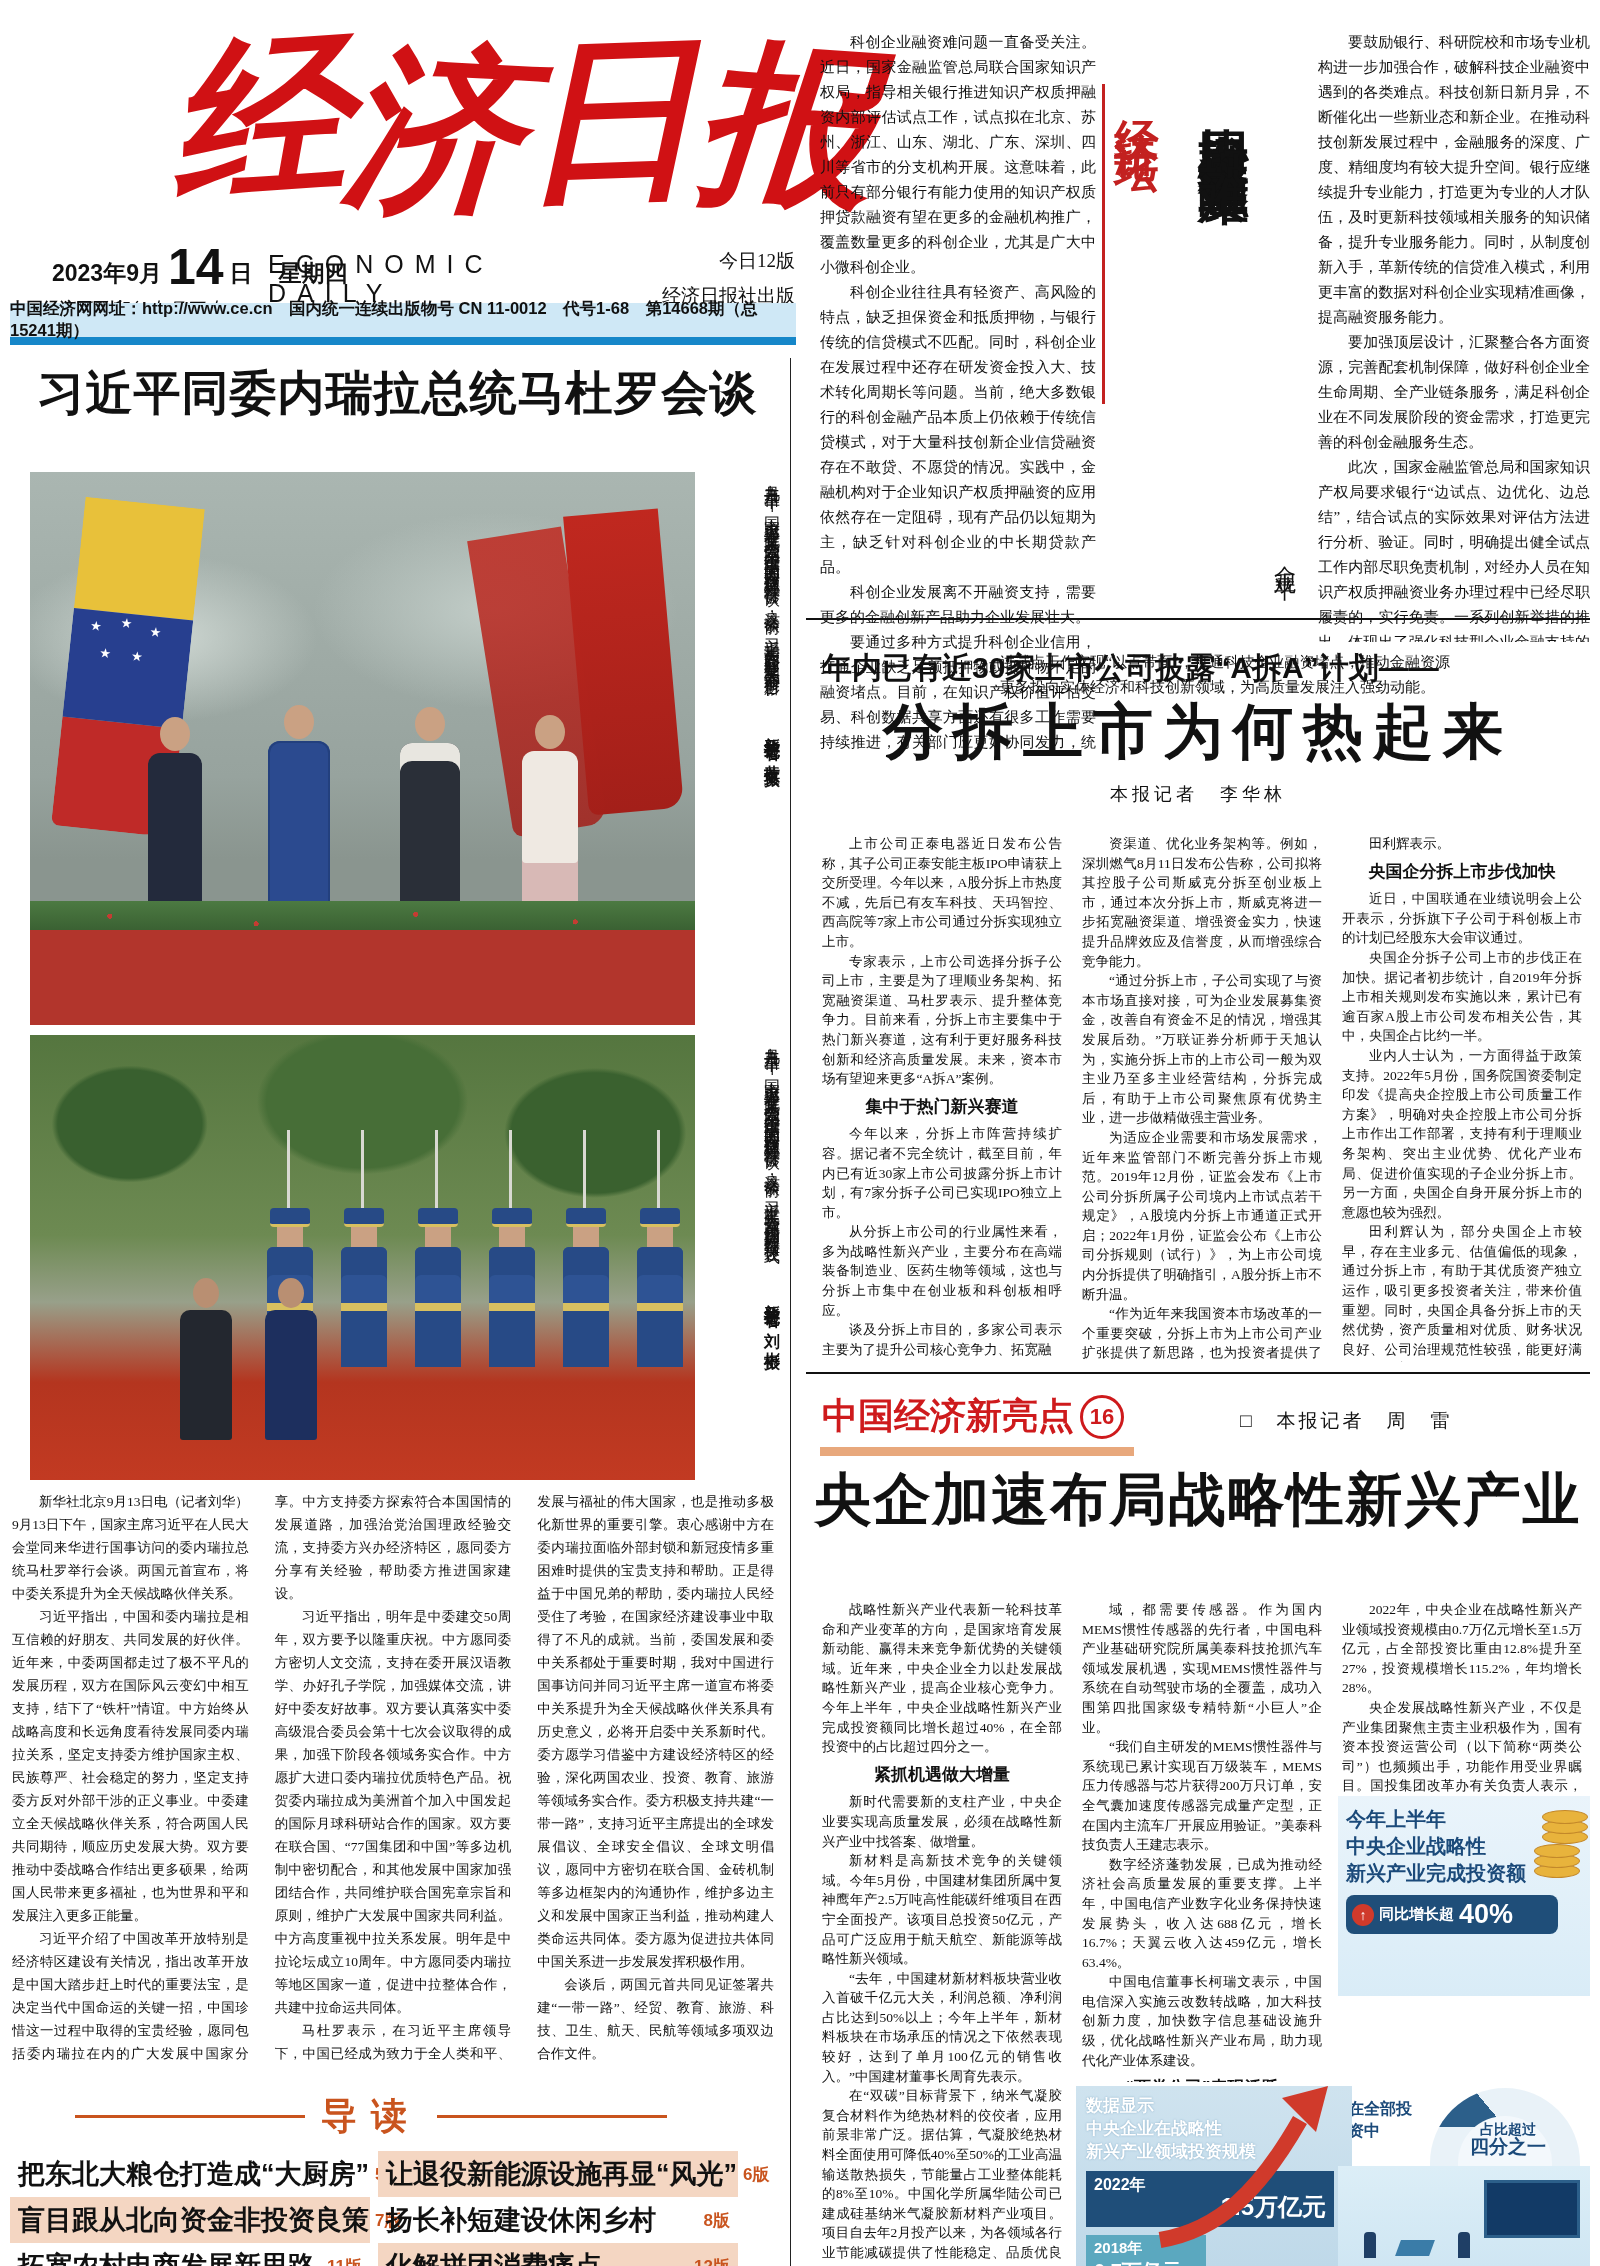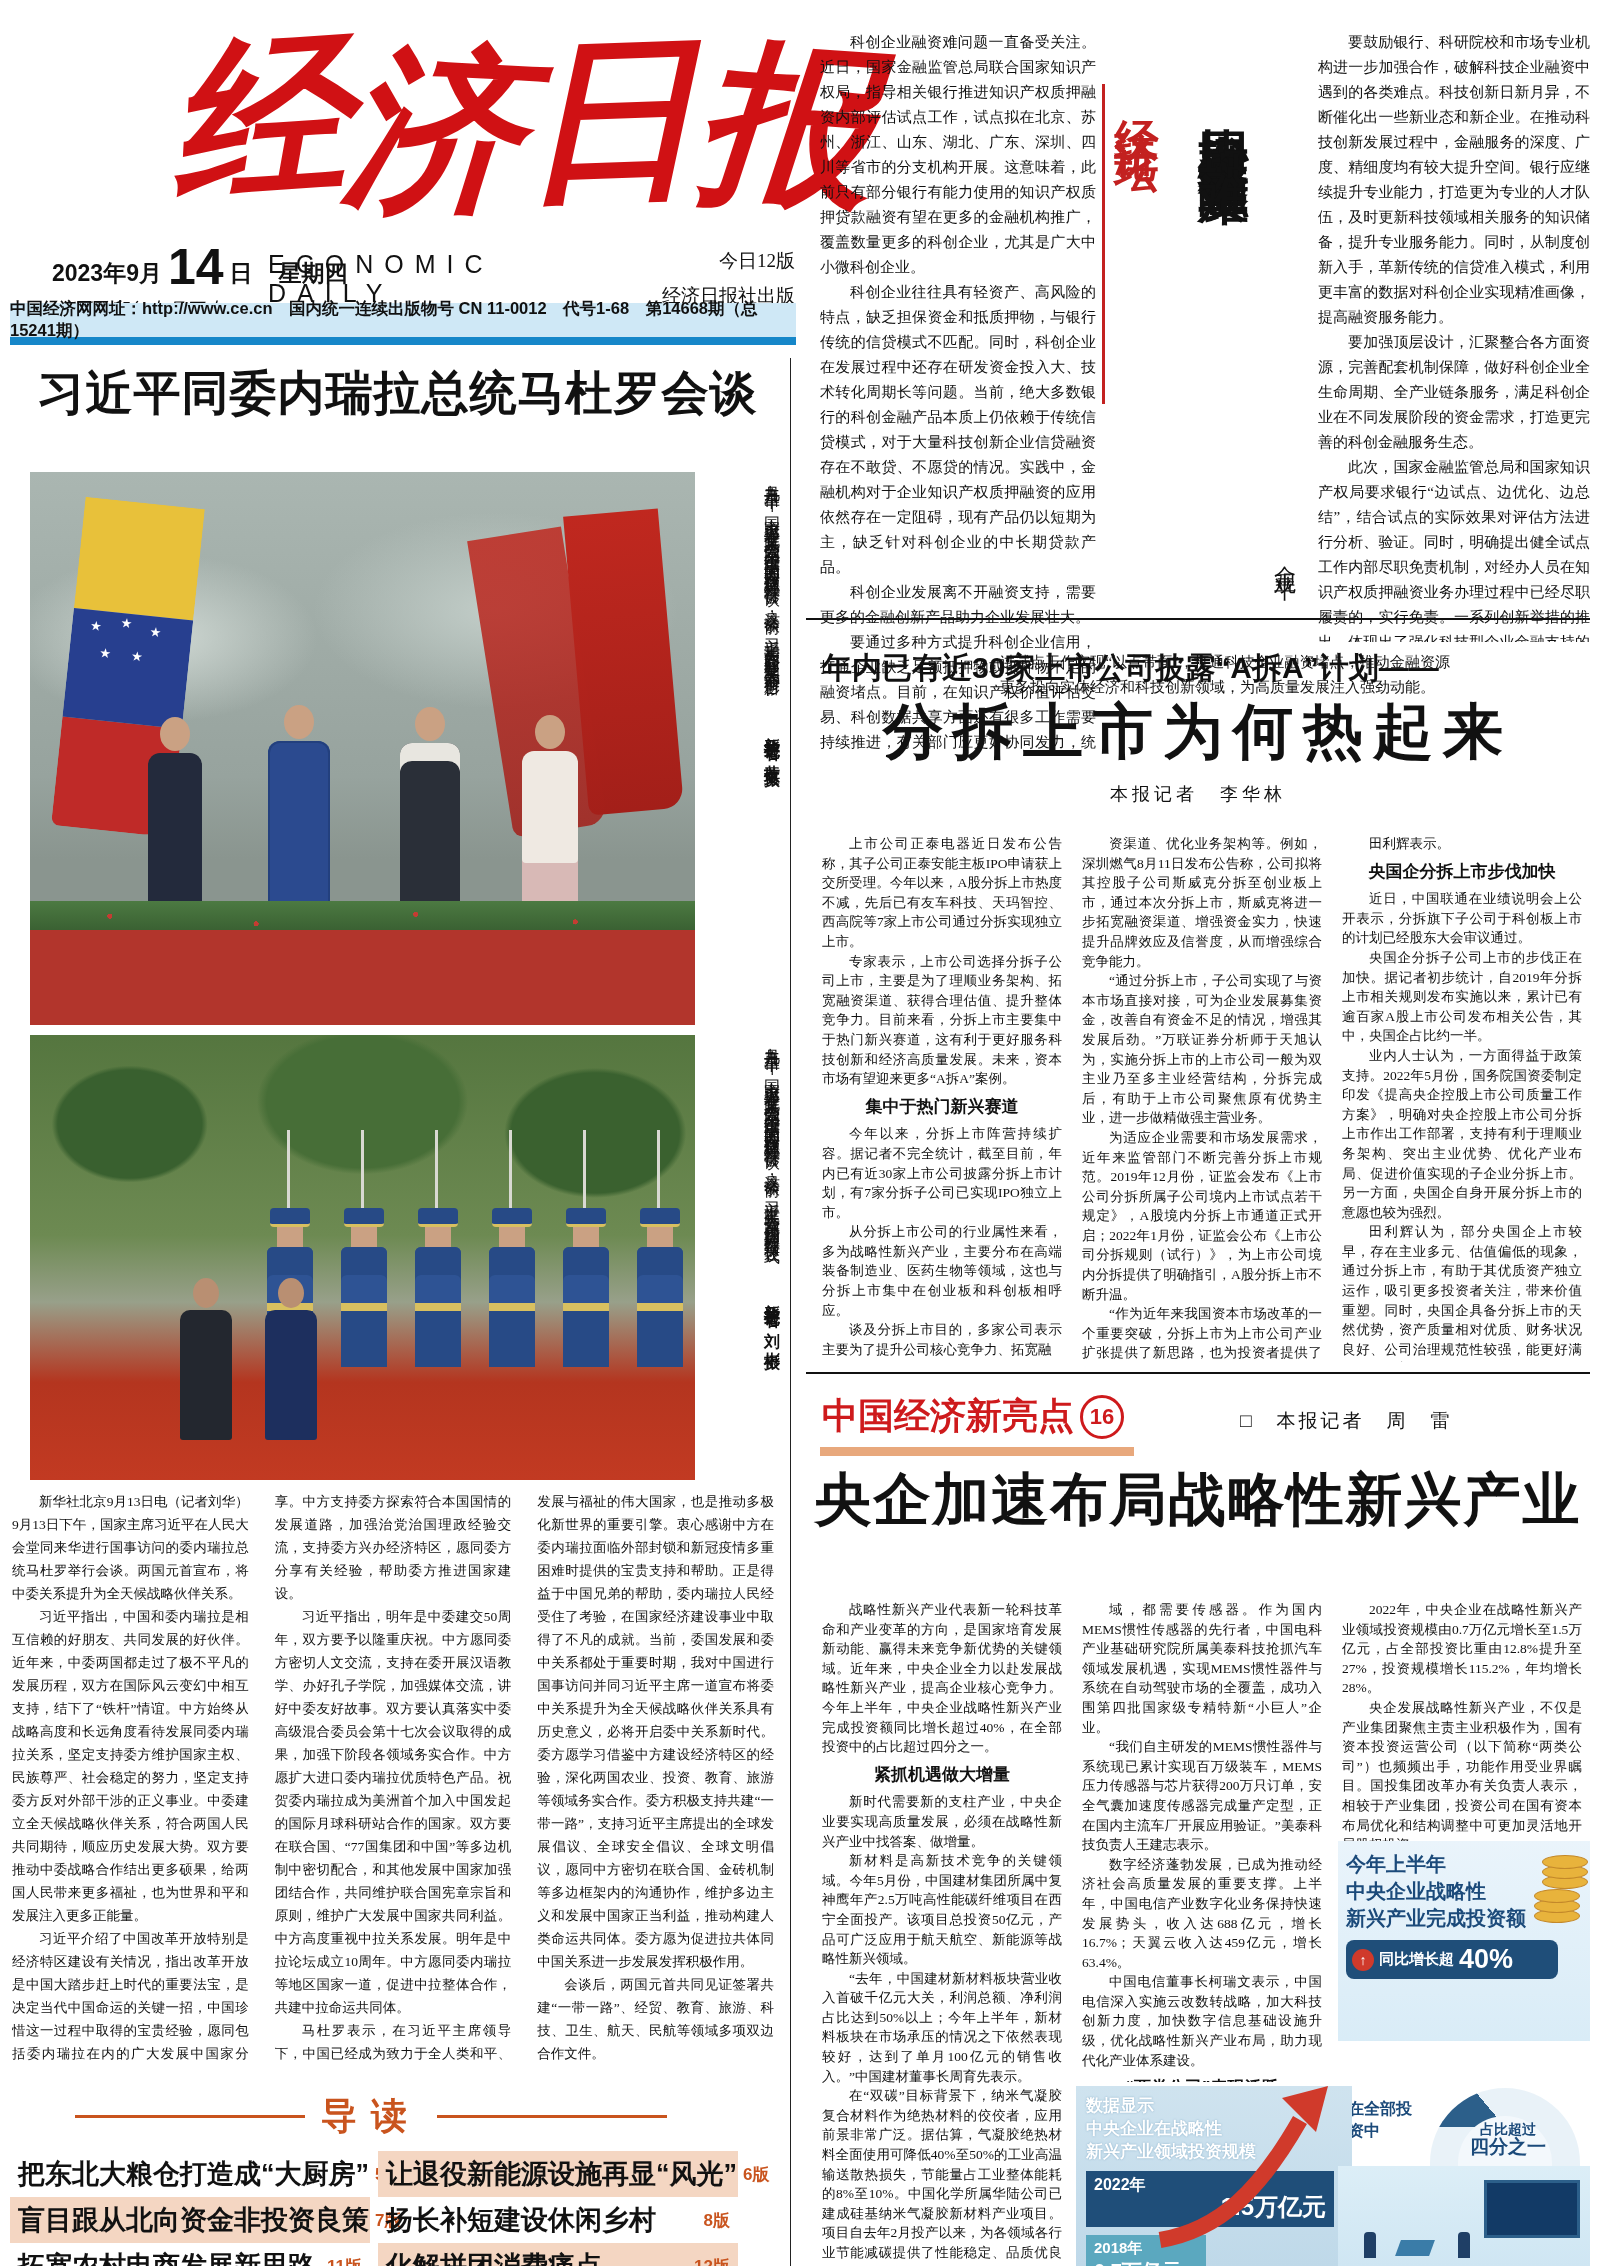--- a/index.html
+++ b/index.html
@@ -62,21 +62,21 @@
   
   #yq-badge{left:820px;top:1392px;display:flex;align-items:center;gap:6px;font-size:36px;font-weight:900;color:#ce1a1c;border-bottom:9px solid #e8a87c;padding:0 10px 6px 2px;}
   #yq-badge .circ{width:38px;height:38px;border:3px solid #ce1a1c;border-radius:50%;display:inline-flex;align-items:center;justify-content:center;font-size:22px;}
   #yq-byline{left:1240px;top:1408px;width:340px;text-align:left;font-family:"Liberation Serif",serif;font-size:19px;letter-spacing:3px;}
   #yq-headline{left:806px;top:1462px;width:784px;text-align:center;font-size:57px;font-weight:900;letter-spacing:2px;}
   #yq-col1{left:822px;top:1600px;width:240px;height:660px;}
   #yq-col2{left:1082px;top:1600px;width:240px;height:482px;}
   #yq-col3{left:1342px;top:1600px;width:240px;height:280px;}
 
   
-  #ig-a{left:1338px;top:1841px;width:252px;height:200px;background:linear-gradient(180deg,#eaf4fb,#d9ecf7);padding:10px 8px;box-sizing:border-box;}
+  #ig-a{left:1338px;top:1796px;width:252px;height:200px;background:linear-gradient(180deg,#eaf4fb,#d9ecf7);padding:10px 8px;box-sizing:border-box;}
   #ig-a .t{font-size:20px;font-weight:900;color:#1b4a7a;line-height:27px;}
   #ig-pill{margin-top:8px;background:#1f4e79;color:#fff;border-radius:8px;display:flex;align-items:center;gap:5px;padding:4px 6px;width:200px;}
   #ig-pill .up{width:22px;height:22px;border-radius:50%;background:#d03a2b;color:#fff;display:flex;align-items:center;justify-content:center;font-size:14px;font-weight:bold;}
   #ig-pill .pt{font-size:15px;font-weight:bold;}
   #ig-pill .pv{font-size:27px;font-weight:900;}
   #coins1{position:absolute;right:4px;top:6px;width:60px;height:86px;}
   .coin{position:absolute;width:44px;height:12px;background:#e8b33c;border:1px solid #c3882a;border-radius:50%;}
   #ig-scope{left:1348px;top:2098px;width:70px;font-size:16px;font-weight:900;color:#1b4a7a;line-height:22px;}
   #ig-gauge{left:1430px;top:2088px;width:150px;height:78px;border-radius:150px 150px 0 0;background:conic-gradient(from 270deg,#2c5f8a 0 50deg,#e9f2f8 50deg 180deg);position:absolute;}
   #ig-gauge .hole{position:absolute;left:28px;top:28px;width:94px;height:50px;border-radius:94px 94px 0 0;background:#f3f8fc;}
@@ -298,21 +298,21 @@
 <div class="abs kaicol" id="lt-tail">
     <p>过试点工作实现“以点带面”，打通科技企业融资堵点，推动金融资源更多投向实体经济和科技创新领域，为高质量发展注入强劲动能。</p>
   </div>
 
 <div class="abs" id="fc-box"></div>
 <div class="abs" id="fc-kicker">年内已有近30家上市公司披露“A拆A”计划——</div>
 <div class="abs" id="fc-headline">分拆上市为何热起来</div>
 <div class="abs" id="fc-byline">本报记者　李华林</div>
 <div class="abs newscol" id="fc-col1">
     <p>上市公司正泰电器近日发布公告称，其子公司正泰安能主板IPO申请获上交所受理。今年以来，A股分拆上市热度不减，先后已有友车科技、天玛智控、西高院等7家上市公司通过分拆实现独立上市。</p>
-    <p>专家表示，上市公司选择分拆子公司上市，主要是为了理顺业务架构、拓宽融资渠道、获得合理估值、提升整体竞争力。目前来看，分拆上市主要集中于热门新兴赛道，这有利于更好服务科技创新和经济高质量发展。未来，资本市场有望迎来更多“A拆A”案例。</p>
+    <p>专家表示，上市公司选择分拆子公司上市，主要是为了理顺业务架构、拓宽融资渠道、马杜罗表示、提升整体竞争力。目前来看，分拆上市主要集中于热门新兴赛道，这有利于更好服务科技创新和经济高质量发展。未来，资本市场有望迎来更多“A拆A”案例。</p>
     <h4>集中于热门新兴赛道</h4>
     <p>今年以来，分拆上市阵营持续扩容。据记者不完全统计，截至目前，年内已有近30家上市公司披露分拆上市计划，有7家分拆子公司已实现IPO独立上市。</p>
     <p>从分拆上市公司的行业属性来看，多为战略性新兴产业，主要分布在高端装备制造业、医药生物等领域，这也与分拆上市集中在创业板和科创板相呼应。</p>
     <p>谈及分拆上市目的，多家公司表示主要为了提升公司核心竞争力、拓宽融</p>
   </div>
 <div class="abs newscol" id="fc-col2">
     <p>资渠道、优化业务架构等。例如，深圳燃气8月11日发布公告称，公司拟将其控股子公司斯威克分拆至创业板上市，通过本次分拆上市，斯威克将进一步拓宽融资渠道、增强资金实力，快速提升品牌效应及信誉度，从而增强综合竞争能力。</p>
     <p>“通过分拆上市，子公司实现了与资本市场直接对接，可为企业发展募集资金，改善自有资金不足的情况，增强其发展后劲。”万联证券分析师于天旭认为，实施分拆上市的上市公司一般为双主业乃至多主业经营结构，分拆完成后，有助于上市公司聚焦原有优势主业，进一步做精做强主营业务。</p>
     <p>为适应企业需要和市场发展需求，近年来监管部门不断完善分拆上市规范。2019年12月份，证监会发布《上市公司分拆所属子公司境内上市试点若干规定》，A股境内分拆上市通道正式开启；2022年1月份，证监会公布《上市公司分拆规则（试行）》，为上市公司境内分拆提供了明确指引，A股分拆上市不断升温。</p>
     <p>“作为近年来我国资本市场改革的一个重要突破，分拆上市为上市公司产业扩张提供了新思路，也为投资者提供了更多投资机会。”广西大学副校长、南开大学金融发展研究院院长</p>

